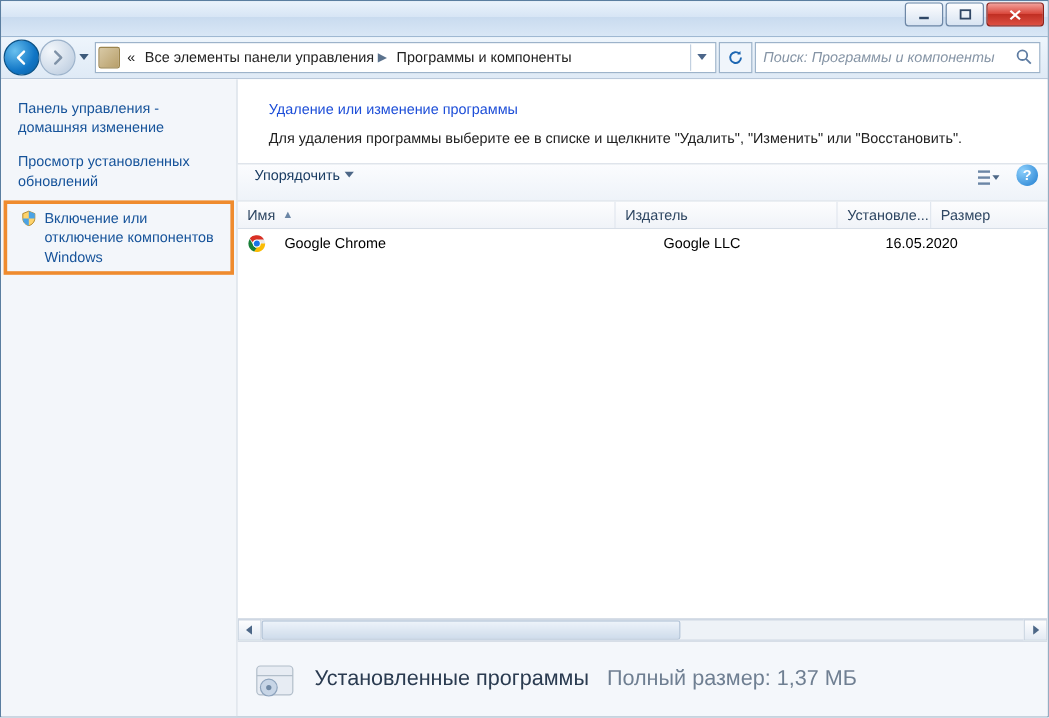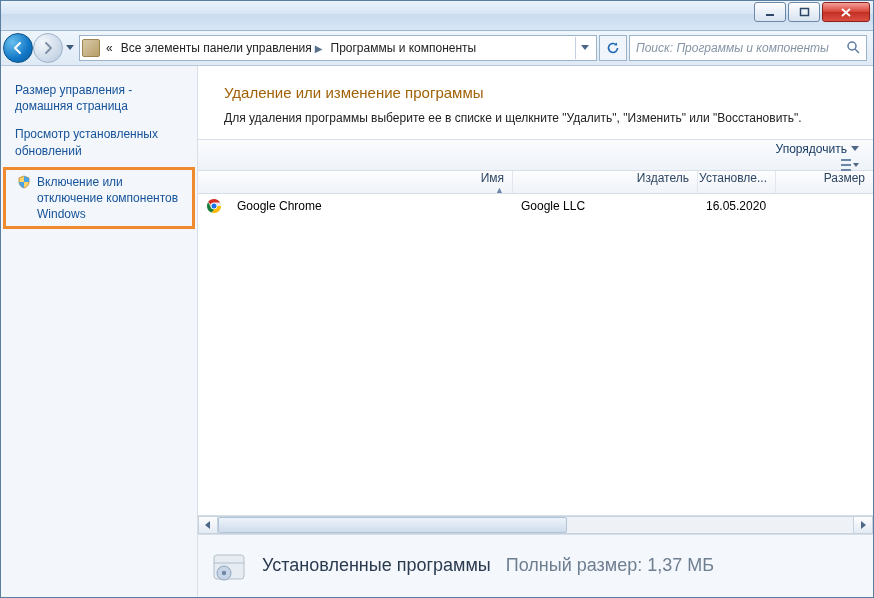--- a/index.html
+++ b/index.html
@@ -177,38 +177,37 @@
   .content {
     flex: 1 1 auto;
     display: flex;
     flex-direction: column;
     overflow: hidden;
   }
   .hdr-block {
     padding: 18px 26px 14px 26px;
   }
   .hdr-title {
-    color: #a16207;
-    font-size: 15px;
+    color: #1d4ed8;
+    font-size: 12px;
     margin-bottom: 10px;
   }
   .hdr-desc {
     color: #222;
     font-size: 12px;
   }
   
   .toolbar {
     height: 30px;
     background: linear-gradient(to bottom, #fbfcfe, #eef3f9);
     border-top: 1px solid #d7dee7;
     border-bottom: 1px solid #d7dee7;
     display: flex;
-    align-items: flex-end;
+    align-items: flex-start;
     padding: 0 8px;
-    flex-direction: column;
   }
   .tb-left {
     display: flex; align-items: center; gap: 4px;
     color: #1b3d63;
     padding: 2px 6px;
   }
   .tb-spacer { flex: 1; }
   .tb-btn {
     width: 30px; height: 22px;
     display: flex; align-items: center; justify-content: center;
@@ -232,46 +231,45 @@
     overflow: hidden;
   }
   .col-header {
     display: flex;
     height: 22px;
     background: linear-gradient(to bottom, #fdfdfe, #f0f3f8);
     border-bottom: 1px solid #d7dee7;
     color: #2e4662;
   }
   .col-header .col {
-    display: flex; align-items: flex-end;
+    display: flex; align-items: center;
     padding: 0 8px;
     border-right: 1px solid #e1e7ef;
     box-sizing: border-box;
-    flex-direction: column;
   }
   .col.name { width: 315px; }
   .col.pub  { width: 185px; }
   .col.date { width: 78px; }
   .col.size { flex: 1; border-right: none; }
   .sort-ind { margin-left: 6px; color: #6b86a6; font-size: 9px; }
   .list-rows {
     flex: 1 1 auto;
     overflow: hidden;
     position: relative;
     background: #fff;
   }
   .row {
     display: flex;
     align-items: center;
     height: 20px;
     padding: 2px 0;
   }
   .row .col { padding: 0 8px; box-sizing: border-box; }
   .row .name { width: 315px; display: flex; align-items: center; gap: 15px; }
-  .row .pub  { width: 185px; }
+  .row .pub  { width: 185px; margin-left: 32px; }
   .row .date { width: 78px; }
   .row .size { flex: 1; }
   .app-icon {
     width: 16px; height: 16px; flex: none;
   }
   
   .hscroll {
     height: 18px;
     background: #f0f3f7;
     border-top: 1px solid #d7dee7;
@@ -395,21 +393,21 @@
             <path d="M9 9 L13 13" stroke="currentColor" stroke-width="1.5"></path>
           </svg>
       </span>
     </div>
   </div>
 
   <div class="body-split">
 
     <div class="sidebar">
       <div class="side-link">
-        <span class="txt">Размер управления - домашняя страница</span>
+        <span class="txt">Панель управления - домашняя изменение</span>
       </div>
       <div class="side-link">
         <span class="txt">Просмотр установленных обновлений</span>
       </div>
       <div class="side-link highlight">
         <span class="shield-icon">
           <svg width="14" height="14" viewBox="0 0 14 14">
             <path d="M7 1 L12 3 V7 C12 10 9.5 12.5 7 13 C4.5 12.5 2 10 2 7 V3 Z" fill="#ffd36b" stroke="#b0872b" stroke-width="0.8"></path>
             <path d="M7 1 L12 3 V7 H7 Z" fill="#4aa3e6"></path>
             <path d="M7 7 H2 V7 C2 10 4.5 12.5 7 13 Z" fill="#4aa3e6"></path>

